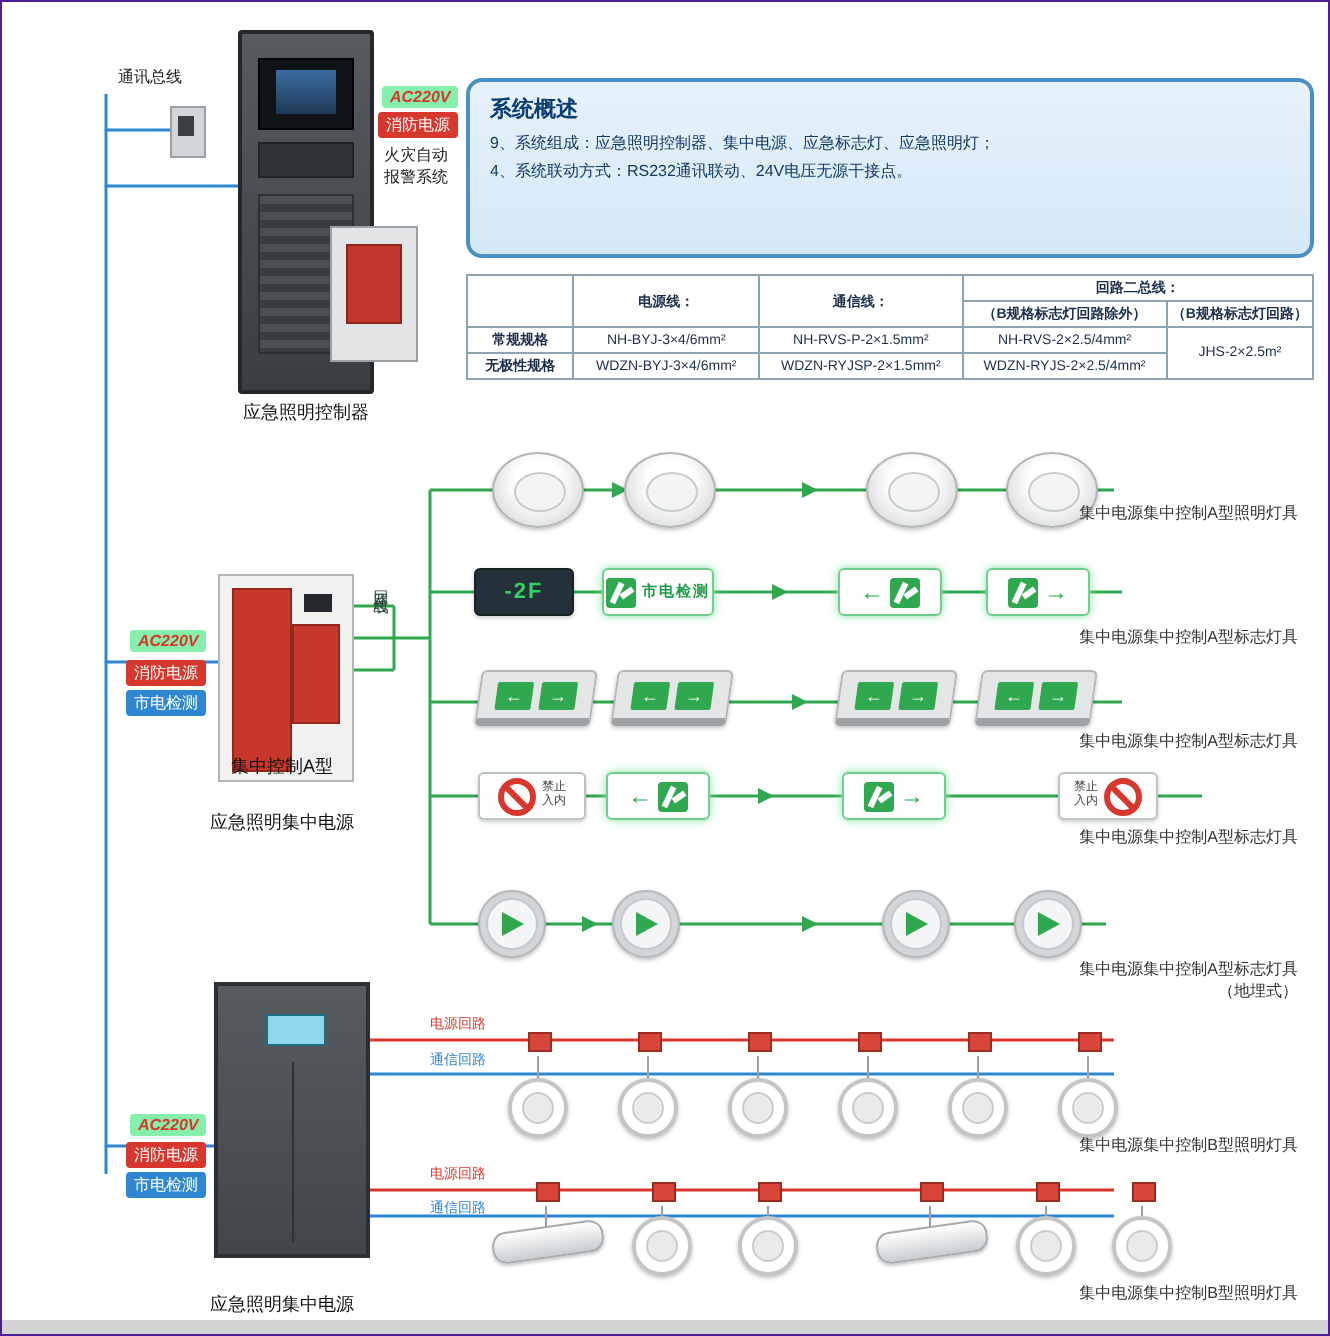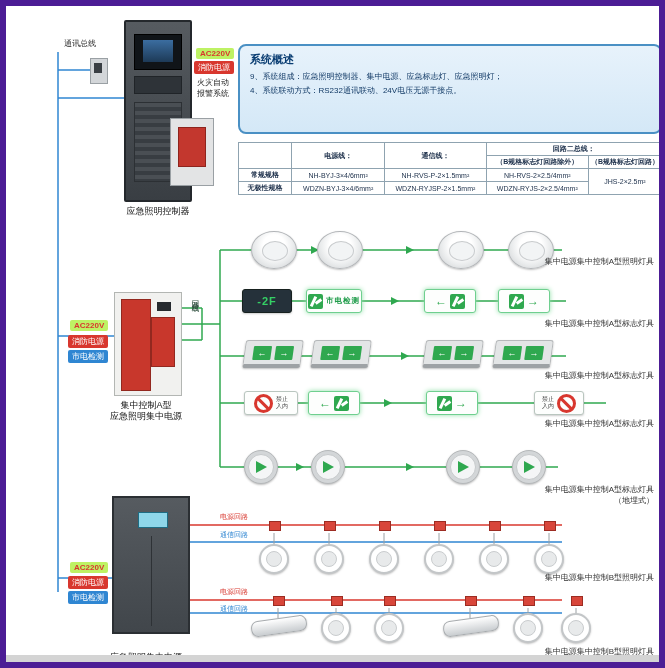--- a/index.html
+++ b/index.html
@@ -1,23 +1,23 @@
 <!DOCTYPE html>
 <html><head>
 <meta charset="utf-8">
 <style>
   html,body{margin:0;padding:0;background:#fff;}
-  #canvas{position:relative;width:665px;height:668px;background:#fff;border:6px solid #4c1d95;box-sizing:border-box;overflow:hidden;font-family:"Liberation Sans","DejaVu Sans",sans-serif;}
+  #canvas{position:relative;width:665px;height:668px;background:#fff;border:1px solid #4c1d95;box-sizing:border-box;overflow:hidden;font-family:"Liberation Sans","DejaVu Sans",sans-serif;}
   .abs{position:absolute;}
   svg.wires{position:absolute;left:0;top:0;z-index:1;}
   .lbl{position:absolute;z-index:5;font-size:8px;color:#222;line-height:1.15;}
   .rowlbl{position:absolute;left:430px;width:218px;text-align:right;font-size:8px;color:#333;z-index:5;}
   
   .tag{position:absolute;z-index:5;font-size:8px;padding:1px 4px;border-radius:2px;white-space:nowrap;}
-  .tag-ac{color:#d8372e;font-weight:bold;background:#bef264;}
+  .tag-ac{color:#d8372e;font-weight:bold;background:#86efac;font-style:italic;}
   .tag-fire{background:#d8372e;color:#fff;}
   .tag-mains{background:#2f86d2;color:#fff;}
   
   .cab{position:absolute;z-index:3;box-sizing:border-box;}
   .cab-ctrl{left:118px;top:14px;width:68px;height:182px;background:linear-gradient(#565b60,#393e43);border:2px solid #24282c;border-radius:2px;}
   .ctrl-screen{margin:12px auto 0;width:46px;height:34px;background:#101418;border:1px solid #000;}
   .ctrl-screen::after{content:"";display:block;margin:5px auto;width:30px;height:22px;background:linear-gradient(#3b6da0,#1d3a57);}
   .ctrl-keys{margin:6px auto 0;width:46px;height:16px;background:#2e3338;border:1px solid #202428;}
   .ctrl-vents{margin:8px auto 0;width:46px;height:78px;background:repeating-linear-gradient(#4a4f54 0 4px,#383d42 4px 8px);border:1px solid #2c3034;}
   .fire-panel{left:164px;top:112px;width:42px;height:66px;background:#e3e4e5;border:1px solid #9aa0a4;z-index:4;}
@@ -267,21 +267,21 @@
 
   <div class="cab cab-a">
     <div class="a-door"></div>
     <div class="a-door2"></div>
     <div class="a-screen"></div>
   </div>
   <div class="tag tag-ac" style="left:64px;top:314px;">AC220V</div>
   <div class="tag tag-fire" style="left:62px;top:329px;">消防电源</div>
   <div class="tag tag-mains" style="left:62px;top:344px;">市电检测</div>
   <div class="vtext" style="left:184px;top:286px;">回路二总线</div>
-  <div class="name" style="left:70px;top:393px;width:140px;">集中控制A型</div>
+  <div class="name" style="left:70px;top:376px;width:140px;">集中控制A型</div>
   <div class="name" style="left:70px;top:404px;width:140px;">应急照明集中电源</div>
 
   <div class="cab cab-b">
     <div class="b-screen"></div>
     <div class="b-split"></div>
   </div>
   <div class="tag tag-ac" style="left:64px;top:556px;">AC220V</div>
   <div class="tag tag-fire" style="left:62px;top:570px;">消防电源</div>
   <div class="tag tag-mains" style="left:62px;top:585px;">市电检测</div>
   <div class="name" style="left:70px;top:645px;width:140px;">应急照明集中电源</div>

